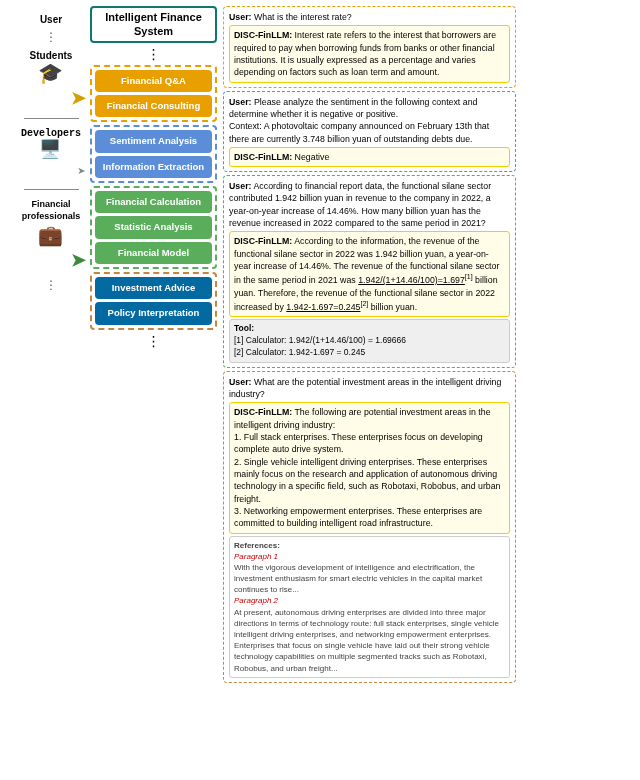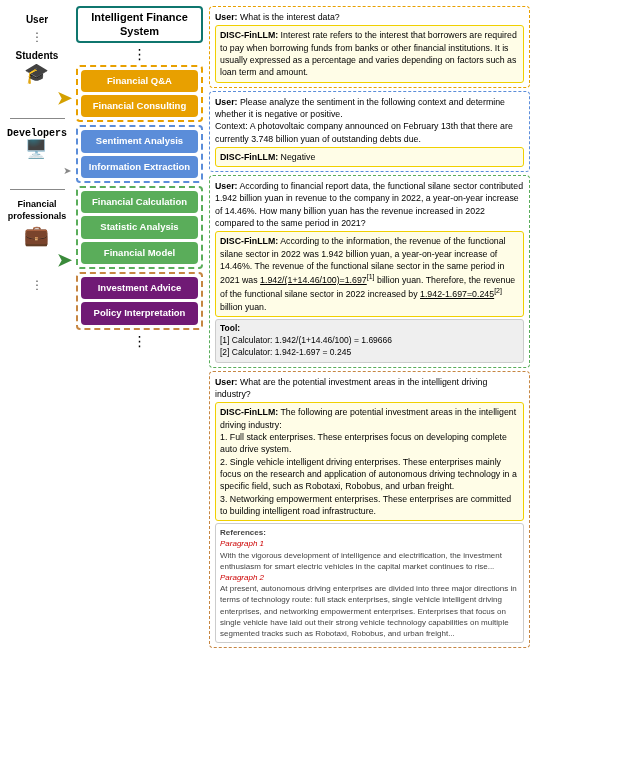--- a/index.html
+++ b/index.html
@@ -18,21 +18,21 @@
 
     sup {
       font-size: 7px;
     }
 
     
     .columns-wrapper {
       display: flex;
       width: 532px;
       gap: 0;
-      padding: 6px 2px;
+      padding: 6px 16px;
     }
 
     .left-section {
       display: flex;
       flex-direction: column;
       width: 70px;
       flex-shrink: 0;
       align-items: center;
       padding-top: 8px;
     }
@@ -149,21 +149,21 @@
       color: #fff;
       margin-bottom: 3px;
       cursor: pointer;
       line-height: 1.3;
     }
 
     .mod-btn:last-child { margin-bottom: 0; }
     .btn-orange { background: #e8a000; }
     .btn-blue { background: #5b8dd9; }
     .btn-green { background: #5aad5a; }
-    .btn-brown { background: #701a75; }
+    .btn-brown { background: #0369a1; }
 
     .mid-bottom-dots {
       text-align: center;
       font-size: 14px;
     }
 
     .chat-block {
       border: 1.5px dashed #aaa;
       border-radius: 4px;
       padding: 4px 5px;
@@ -275,21 +275,21 @@
     </div>
 
     <div class="mid-bottom-dots">⋮</div>
   </div>
 
   <div class="right-section">
 
     <div class="chat-block bdr-orange">
       <div class="chat-q">
         <span class="bold">User:</span>
-        <span> What is the interest data?</span>
+        <span> What is the interest rate?</span>
       </div>
       <div class="chat-a">
         <span class="bold">DISC-FinLLM:</span>
         <span> Interest rate refers to the interest that borrowers are required to pay when borrowing funds from banks or other financial institutions. It is usually expressed as a percentage and varies depending on factors such as loan term and amount.</span>
       </div>
     </div>
 
     <div class="chat-block bdr-blue">
       <div class="chat-q">
         <span class="bold">User:</span>

